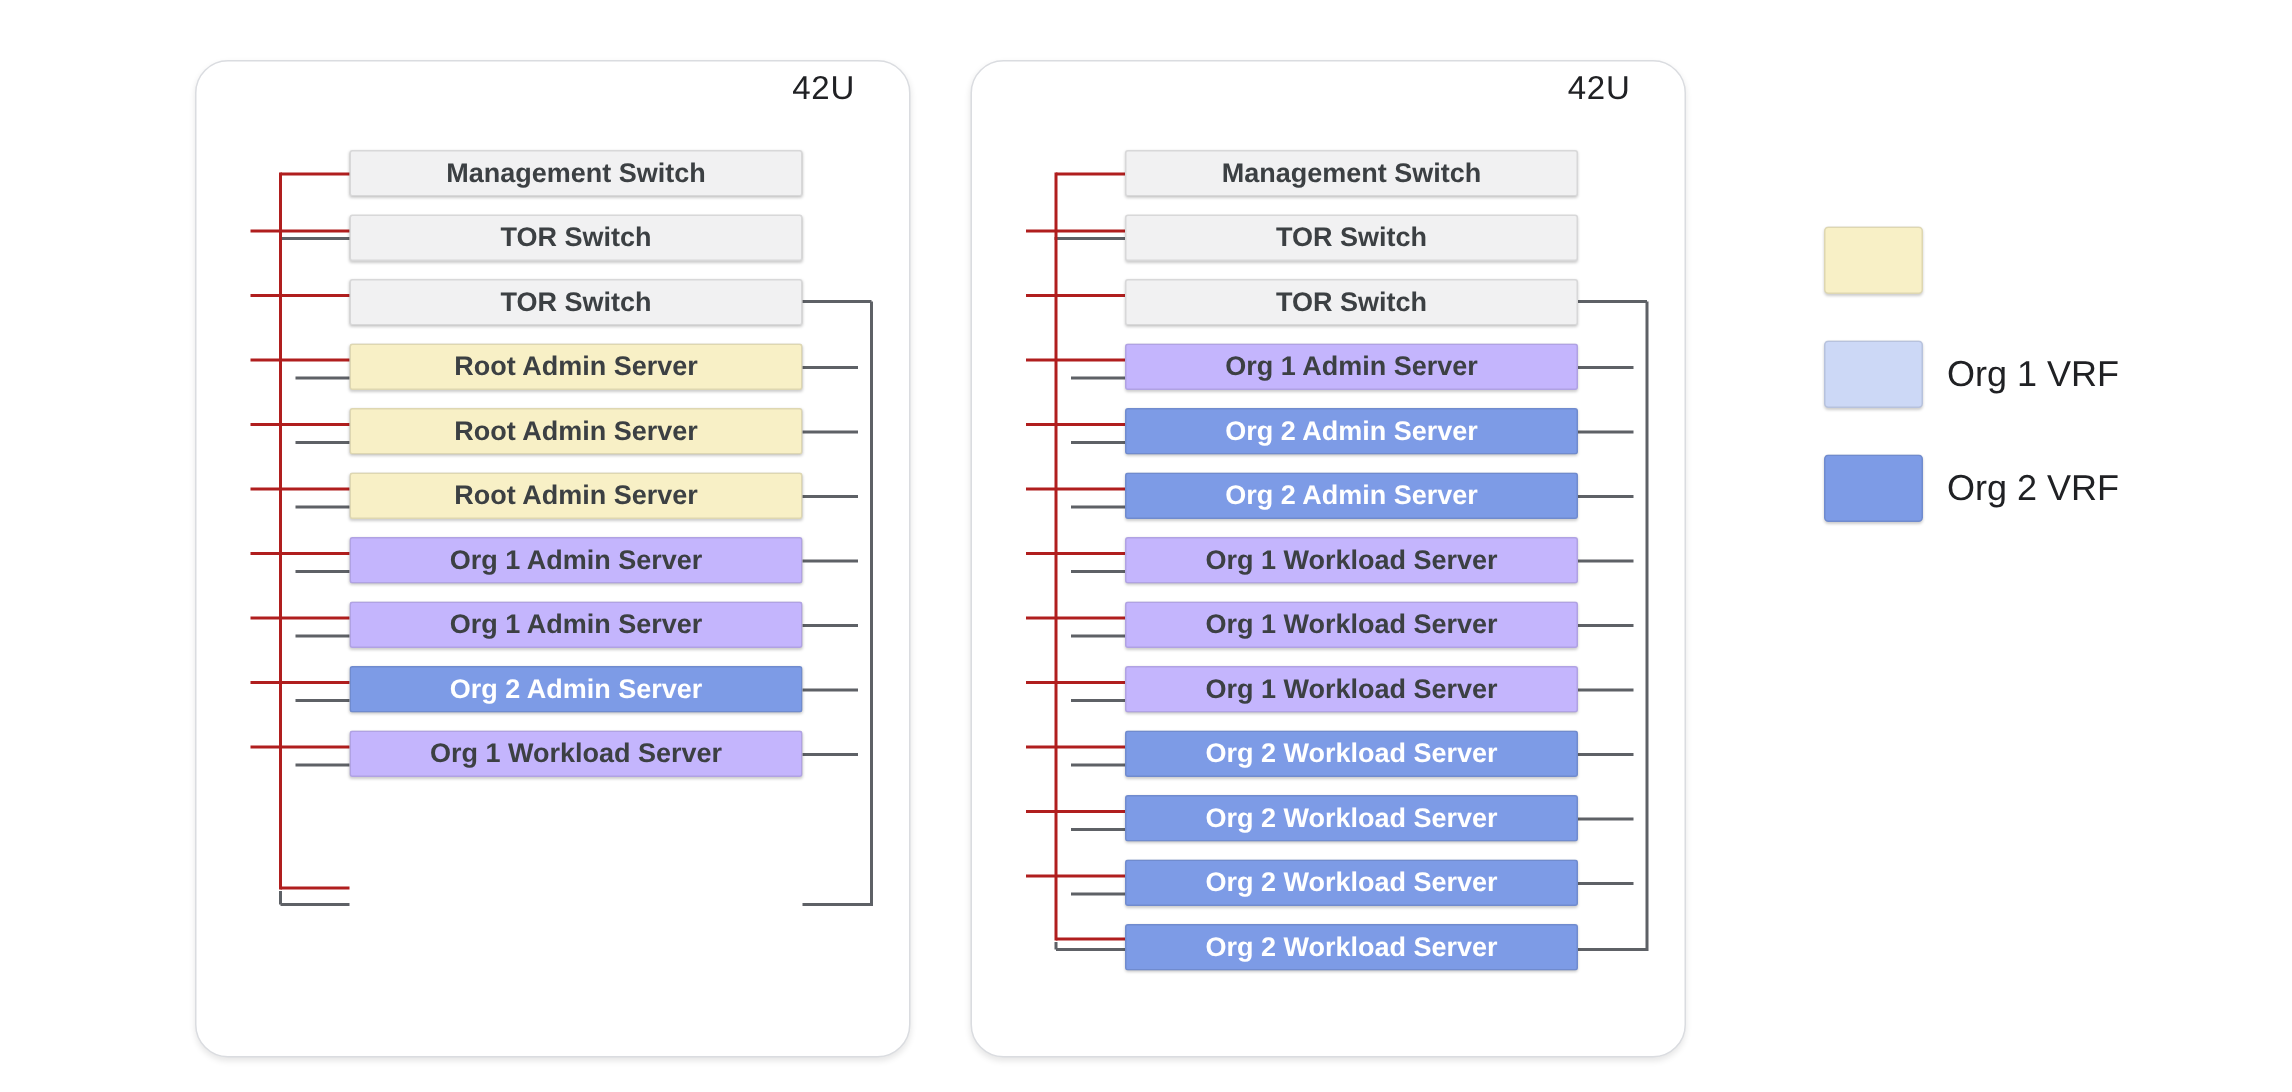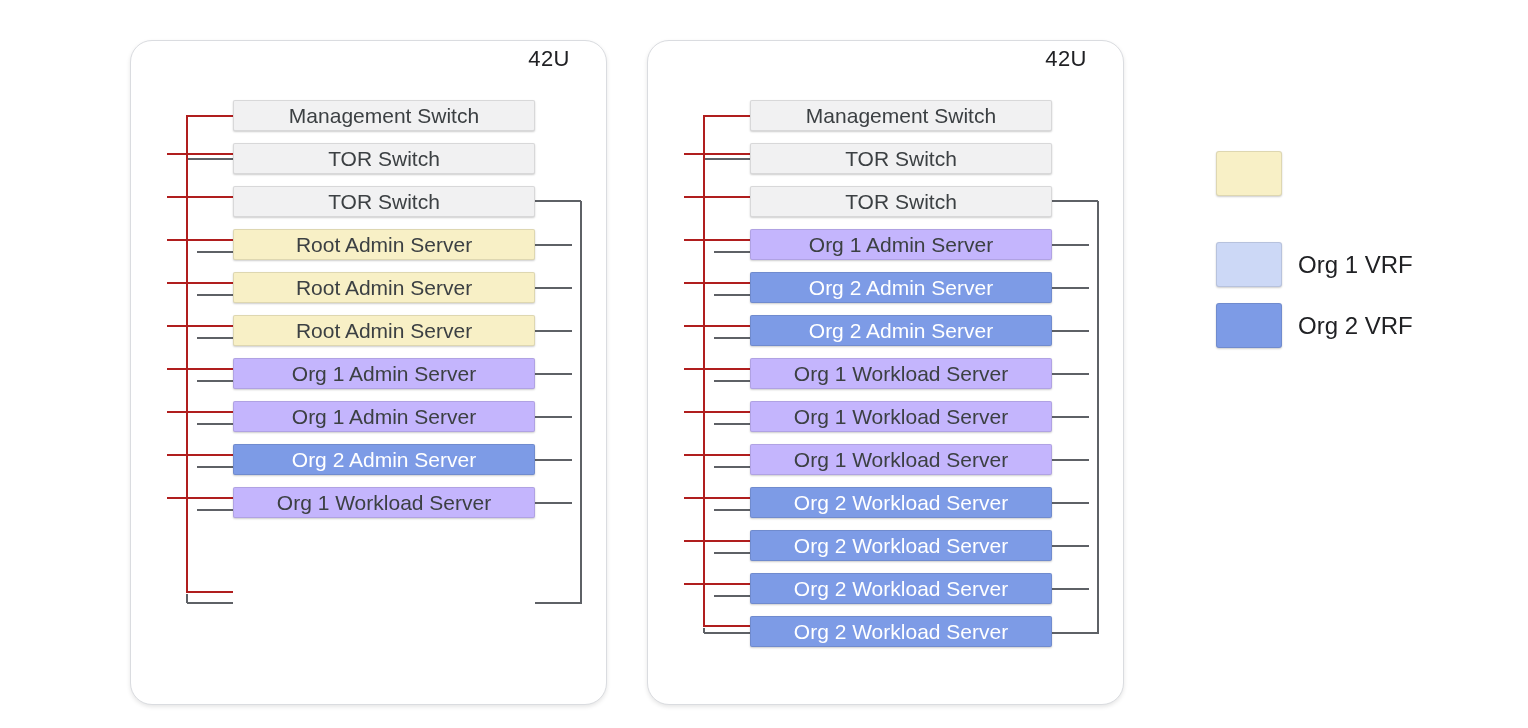--- a/index.html
+++ b/index.html
@@ -13,23 +13,23 @@
     box-shadow:0 2px 4px rgba(0,0,0,0.10);box-sizing:border-box;
   }
   #rack-1{left:130px;}
   #rack-2{left:647px;}
   .rack-label{
     position:absolute;top:5px;right:36px;
     font-size:22px;color:#202124;letter-spacing:0.5px;
   }
   .unit{
     position:absolute;display:flex;align-items:center;justify-content:center;
-    width:302px;font-size:21px;color:#3C4043;border-radius:2px;
+    width:302px;font-size:18px;color:#3C4043;border-radius:2px;
     border:1px solid rgba(0,0,0,0.10);box-sizing:border-box;
-    box-shadow:0 1px 2px rgba(0,0,0,0.20);white-space:nowrap;z-index:3;
+    box-shadow:0 1px 2px rgba(0,0,0,0.20);white-space:nowrap;z-index:3;font-weight:bold;
   }
   .unit.switch{background:#F1F1F2;}
   .unit.root{background:#F8F0C6;}
   .unit.org1{background:#c4b5fd;}
   .unit.org2{background:#7D9BE6;color:#ffffff;}
   .hline,.vline{position:absolute;z-index:1;}
   .hline{height:2px;}
   .vline{width:2px;}
   .red{background:#B01E1E;z-index:2;}
   .gray{background:#5E6166;}
@@ -52,21 +52,21 @@
   <div class="rack" id="rack-1">
     <div class="rack-label">42U</div>
   </div>
   <div class="rack" id="rack-2">
     <div class="rack-label">42U</div>
   </div>
   <div class="legend" id="legend">
       <div class="legend-item" style="top: 151px;">
         <span class="legend-swatch root"></span>
       </div>
-      <div class="legend-item" style="top: 242px;">
+      <div class="legend-item" style="top: 227px;">
         <span class="legend-swatch org1"></span>
         <span class="legend-label">Org 1 VRF</span>
       </div>
       <div class="legend-item" style="top: 303px; justify-content: space-between;">
         <span class="legend-swatch org2"></span>
         <span class="legend-label">Org 2 VRF</span>
       </div>
     </div>
 <div class="unit switch" style="left: 233px; top: 100px; height: 31px;">Management Switch</div>
     <div class="unit switch" style="left: 233px; top: 143px; height: 31px;">TOR Switch</div>

